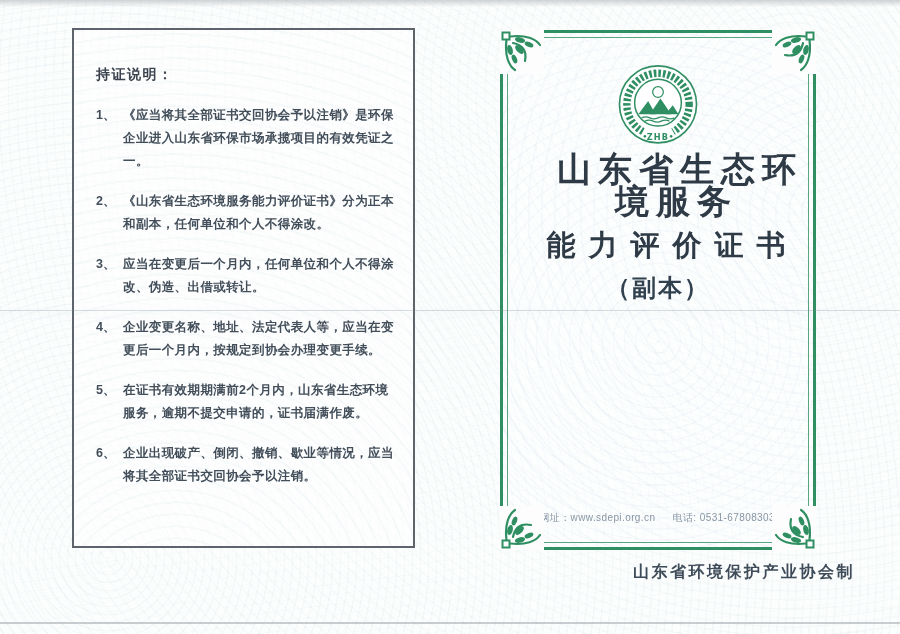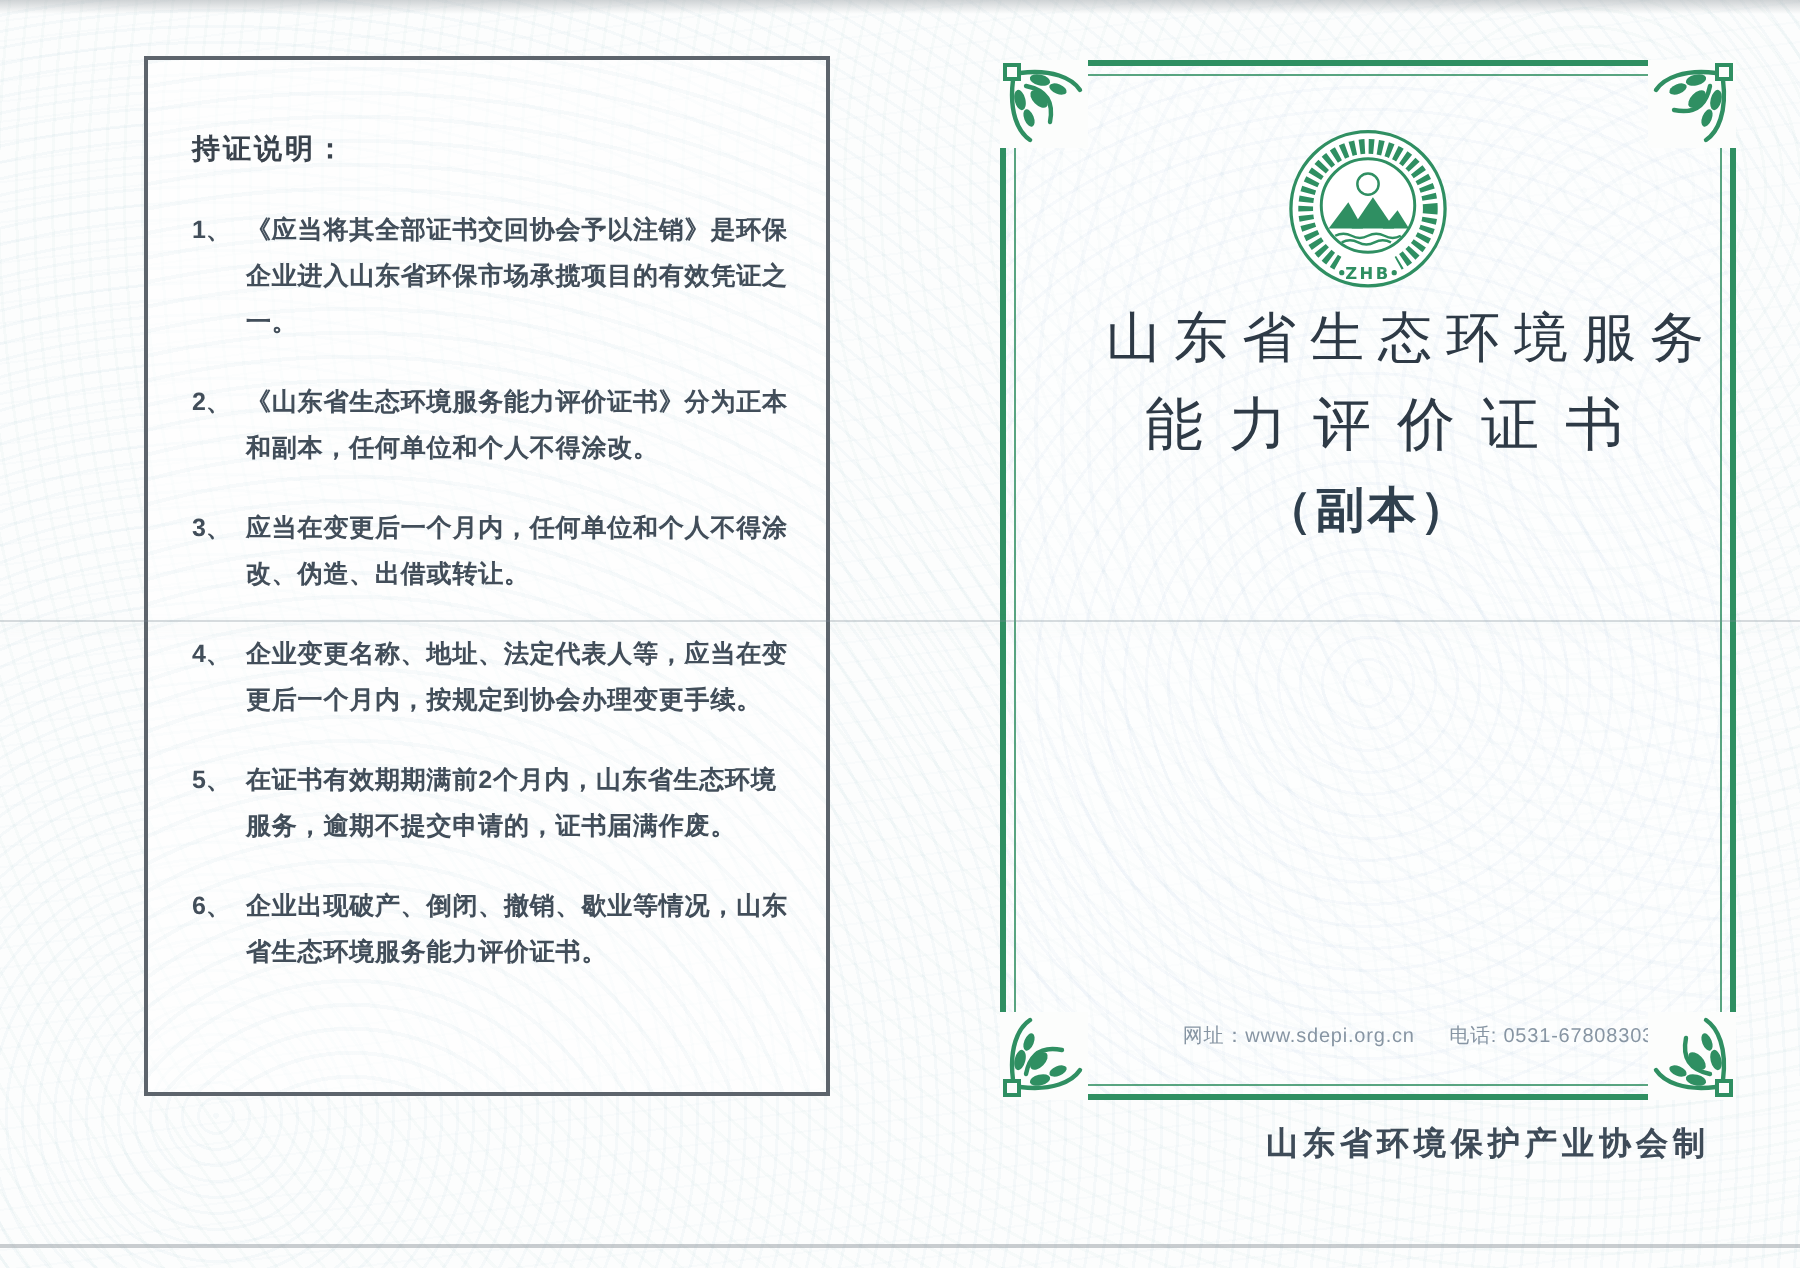--- a/index.html
+++ b/index.html
@@ -28,39 +28,39 @@
       repeating-radial-gradient(circle at 30% 115%, rgba(120,170,190,.05) 0 2px, transparent 2px 12px),
       rgba(255,255,255,.6);
   }
   .instructions-heading{font-size:14px;font-weight:bold;color:#3a434d;letter-spacing:1.5px;margin:0 0 20px 0;}
   .instruction-item{display:flex;margin-bottom:17px;color:#424e5a;font-size:12.5px;line-height:23px;font-weight:600;}
   .item-num{flex:0 0 27px;}
   .item-text{flex:1;letter-spacing:.4px;}
 
   
   .cert-frame{
-    position:absolute;left:500px;top:30px;width:368px;height:520px;
+    position:absolute;left:500px;top:30px;width:316px;height:520px;
     border:3px solid #2f8f62;box-sizing:border-box;
     background:
       repeating-radial-gradient(circle at 50% 60%, rgba(125,160,210,.05) 0 1.5px, transparent 1.5px 11px),
       repeating-radial-gradient(circle at 105% 35%, rgba(120,160,205,.045) 0 2px, transparent 2px 13px),
       rgba(255,255,255,.45);
   }
   .cert-inner-line{position:absolute;inset:4px;border:1px solid rgba(47,143,98,.8);pointer-events:none;}
   .corner{position:absolute;width:44px;height:44px;background:#fcfdfc;z-index:2;}
   .corner svg{display:block;width:100%;height:100%;}
   .corner.tl{left:-3px;top:-3px;}
   .corner.tr{right:-3px;top:-3px;transform:rotate(90deg);}
   .corner.br{right:-3px;bottom:-3px;transform:rotate(180deg);}
   .corner.bl{left:-3px;bottom:-3px;transform:rotate(270deg);}
 
   .cert-content{position:relative;z-index:1;text-align:center;padding-top:32px;}
   .logo-wrap{width:82px;height:82px;margin:0 auto;}
-  .cert-title-1{margin:6px 0 0 0;font-size:27px;font-weight:normal;color:#2e3a46;letter-spacing:7px;text-indent:7px;line-height:32px;padding-left:37px;}
-  .cert-title-2{margin:10px 0 0 16px;font-size:29px;font-weight:normal;color:#2e3a46;letter-spacing:13px;text-indent:13px;line-height:36px;}
+  .cert-title-1{margin:6px 0 0 0;font-size:34px;font-weight:bold;color:#2e3a46;letter-spacing:7px;text-indent:7px;line-height:32px;padding-left:37px;}
+  .cert-title-2{margin:10px 0 0 16px;font-size:29px;font-weight:bold;color:#2e3a46;letter-spacing:13px;text-indent:13px;line-height:36px;}
   .cert-subtitle{margin:12px 0 0 0;font-size:24px;font-weight:600;color:#30404e;letter-spacing:2px;line-height:26px;}
 
   .contact-line{position:absolute;right:38px;bottom:22px;font-size:10px;color:#8795a3;letter-spacing:.4px;z-index:1;}
   .contact-line .phone{margin-left:14px;}
 
   .publisher{position:absolute;top:562px;right:45px;font-size:16px;font-weight:600;color:#3e4b58;letter-spacing:2.5px;}
 </style>
 </head>
 <body>
 
@@ -86,21 +86,21 @@
     <div class="instruction-item">
       <span class="item-num">4、</span>
       <span class="item-text">企业变更名称、地址、法定代表人等，应当在变更后一个月内，按规定到协会办理变更手续。</span>
     </div>
     <div class="instruction-item">
       <span class="item-num">5、</span>
       <span class="item-text">在证书有效期期满前2个月内，山东省生态环境服务，逾期不提交申请的，证书届满作废。</span>
     </div>
     <div class="instruction-item">
       <span class="item-num">6、</span>
-      <span class="item-text">企业出现破产、倒闭、撤销、歇业等情况，山东省生态环境服务能力评价证书。</span>
+      <span class="item-text">企业出现破产、倒闭、撤销、歇业等情况，应当将其全部证书交回协会予以注销。</span>
     </div>
   </div>
 
   <div class="cert-frame">
     <div class="cert-inner-line"></div>
 
     <div class="corner tl">
       <svg viewBox="0 0 44 44">
         <g fill="none" stroke="#2f8f62" stroke-width="2.2" stroke-linecap="round">
           <rect x="2.5" y="2.5" width="7" height="7" stroke-width="2"></rect>

